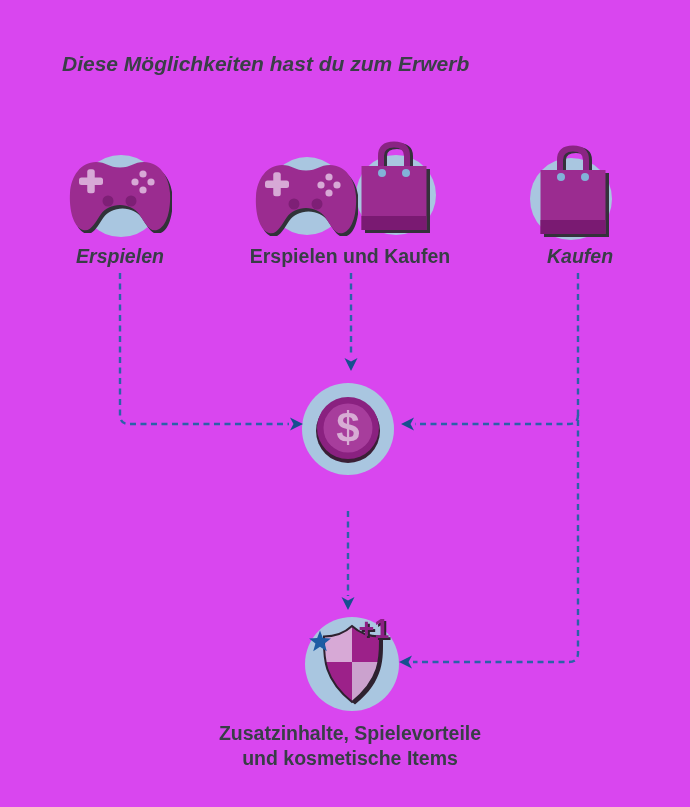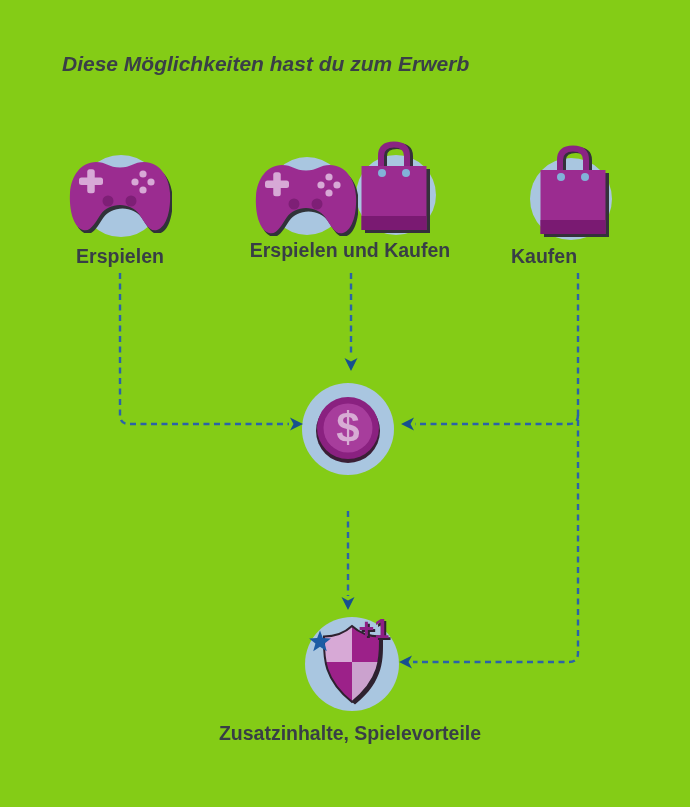--- a/index.html
+++ b/index.html
@@ -1,17 +1,17 @@
 <!DOCTYPE html>
 <html><head>
 <meta charset="utf-8">
 <style>
   html,body{margin:0;padding:0;background:#fff;}
   .canvas{
-    position:relative;width:690px;height:807px;background:#84cc16;
+    position:relative;width:690px;height:807px;background:#d946ef;
     font-family:"Liberation Sans",sans-serif;overflow:hidden;
   }
   .title{
     position:absolute;left:62px;top:49px;
     font-size:21px;line-height:30px;font-style:italic;font-weight:700;
     color:#3A3F47;white-space:nowrap;
   }
   .circle{position:absolute;border-radius:50%;background:#A9C6E0;}
   .icon{position:absolute;}
   .lbl{
@@ -96,23 +96,23 @@
   <svg class="icon" style="left:536px;top:142px;" width="74" height="96" viewBox="0 0 74 96">
     <path d="M27,32 V18 Q27,8 40,8 Q53,8 53,18 V32" fill="none" stroke="#35313B" stroke-width="6"></path>
     <path d="M24,32 V18 Q24,6.5 37,6.5 Q50,6.5 50,18 V32" fill="none" stroke="#8A2483" stroke-width="6"></path>
     <rect x="8" y="31" width="65" height="64" fill="#35313B"></rect>
     <rect x="4.5" y="28" width="65" height="64" fill="#9B2C90"></rect>
     <rect x="4.5" y="78" width="65" height="14" fill="#7A1A72"></rect>
     <circle cx="25" cy="35" r="4" fill="#82B2D8"></circle>
     <circle cx="49" cy="35" r="4" fill="#82B2D8"></circle>
   </svg>
 
-  <div class="lbl" style="left:120px;top:245px;">Erspielen</div>
-  <div class="lbl" style="left:350px;top:239px;">Erspielen und Kaufen</div>
-  <div class="lbl" style="left:544px;top:245px;">Kaufen</div>
+  <div class="lbl" style="left:120px;top:245px;font-style:italic;">Erspielen</div>
+  <div class="lbl" style="left:350px;top:245px;">Erspielen und Kaufen</div>
+  <div class="lbl" style="left:580px;top:245px;font-style:italic;">Kaufen</div>
 
   <svg class="icon" style="left:298px;top:378px;" width="100" height="100" viewBox="0 0 100 100">
     <circle cx="50" cy="53" r="32" fill="#3A1F36"></circle>
     <circle cx="50" cy="50" r="31" fill="#8A2180"></circle>
     <circle cx="50" cy="50" r="24.5" fill="#A73D9C"></circle>
     <text x="50" y="64" text-anchor="middle" font-family="Liberation Sans, sans-serif" font-size="42" font-weight="bold" fill="#D7ACD4">$</text>
   </svg>
 
 
   <svg class="icon" style="left:297px;top:612px;" width="110" height="104" viewBox="0 0 110 104">
@@ -129,15 +129,16 @@
       <rect x="55" y="50" width="55" height="54" fill="#CBA2CE"></rect>
     </g>
     <path fill="none" stroke="#2E2230" stroke-width="2" d="M55,14 C48,20.5 38,24.5 27,24.5 C27,43 25,66 55,90 C85,66 83,43 83,24.5 C72,24.5 62,20.5 55,14 Z"></path>
     <polygon fill="#1D5CA4" points="23,18.5 20.18,26.12 12.06,26.45 18.43,31.48 16.24,39.3 23,34.8 29.76,39.3 27.57,31.48 33.94,26.45 25.82,26.12"></polygon>
     <text x="79" y="28" text-anchor="middle" font-family="Liberation Sans, sans-serif" font-size="27" font-weight="bold" fill="#2E2230">+1</text>
     <text x="77" y="26" text-anchor="middle" font-family="Liberation Sans, sans-serif" font-size="27" font-weight="bold" fill="#8E1F85">+1</text>
   </svg>
 
   <div class="lbl2" style="left:350px;top:721px;">
     <span>Zusatzinhalte, Spielevorteile</span><br>
+    <span>und kosmetische Items</span>
   </div>
 
 </div>
 
 </body></html>

